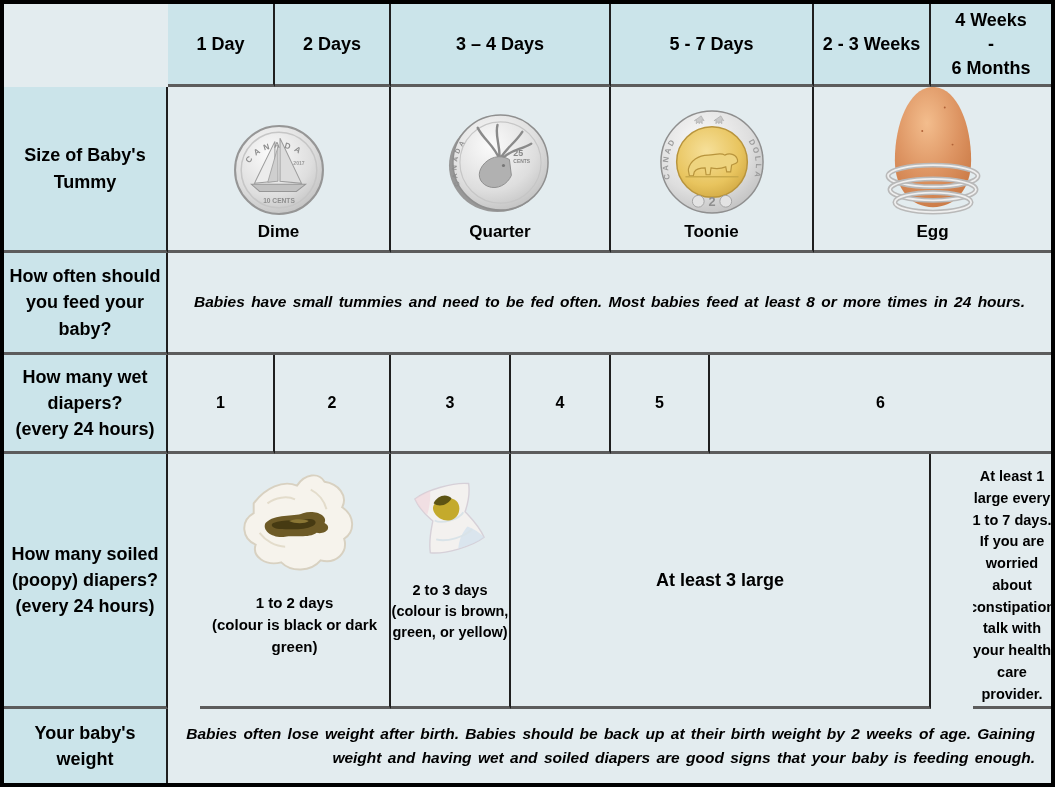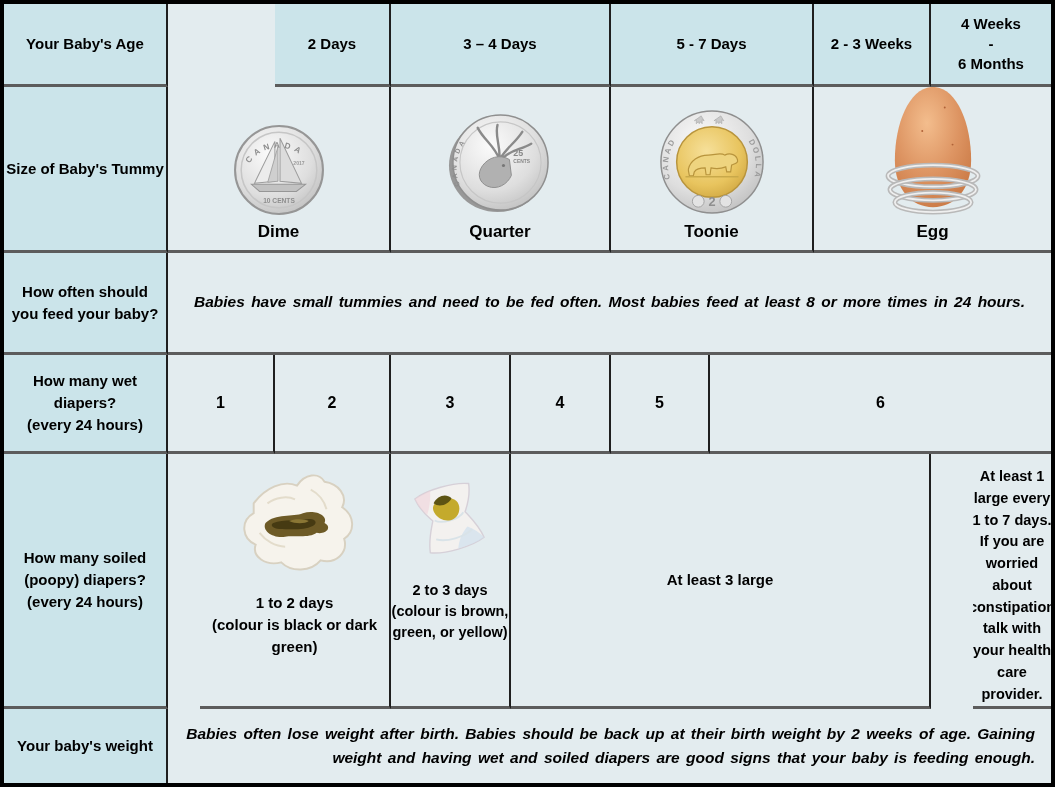--- a/index.html
+++ b/index.html
@@ -20,21 +20,21 @@
     display:flex;flex-direction:column;
     align-items:center;justify-content:center;
     text-align:center;
     overflow:hidden;
   }
   .no-r{border-right:none;}
   .no-b{border-bottom:none;}
   .hd{background:#cbe4ea;}
   .bd{background:#e3ecef;}
   .pre{white-space:pre-line;}
-  .f15{font-size:15px;line-height:1.45;}
+  .f15{font-size:18px;line-height:1.45;}
   .f16{font-size:16px;}
   .imgcell{justify-content:flex-end;padding-bottom:8px;gap:6px;}
   .coin-caption{font-size:17px;}
   .para{font-size:15.5px;line-height:1.55;word-spacing:2px;padding:4px 16px;font-style:italic;}
   .para-left{align-items:flex-start;text-align:right;}
   .soil{justify-content:flex-start;padding-top:10px;gap:6px;}
   .soil .cap{font-size:14.5px;line-height:1.45;}
   .s4txt{font-size:14.5px;line-height:1.5;padding:12px 4px;}
   svg{display:block;}
 </style>
@@ -61,21 +61,21 @@
         <stop offset="85%" stop-color="#cc7c48"></stop>
         <stop offset="100%" stop-color="#bf6e3d"></stop>
       </radialGradient>
       <path id="dimeArc" d="M13,44 A35,35 0 0 1 77,44"></path>
       <path id="qArc" d="M14,78 A44,44 0 0 1 18,30"></path>
       <path id="tArcL" d="M13,74 A45,45 0 0 1 19,32"></path>
       <path id="tArcR" d="M91,32 A45,45 0 0 1 97,74"></path>
     </defs>
   </svg>
 
-  <div class="cell hd f15 pre" style="grid-column:1/2;grid-row:1;">Your Baby's Age</div>
+  <div class="cell hd f15 pre" style="grid-column:2/3;grid-row:1;">1 Day</div>
   <div class="cell hd f15 pre" style="grid-column:3/4;grid-row:1;">2 Days</div>
   <div class="cell hd f15 pre" style="grid-column:4/6;grid-row:1;">3 – 4 Days</div>
   <div class="cell hd f15 pre" style="grid-column:6/8;grid-row:1;">5 - 7 Days</div>
   <div class="cell hd f15 pre" style="grid-column:8/9;grid-row:1;">2 - 3 Weeks</div>
   <div class="cell hd f15 pre no-r" style="grid-column:9/10;grid-row:1;line-height:1.35;">4 Weeks
 -
 6 Months</div>
 
   <div class="cell hd f15 pre" style="grid-column:1/2;grid-row:2;">Size of Baby's Tummy</div>
 

